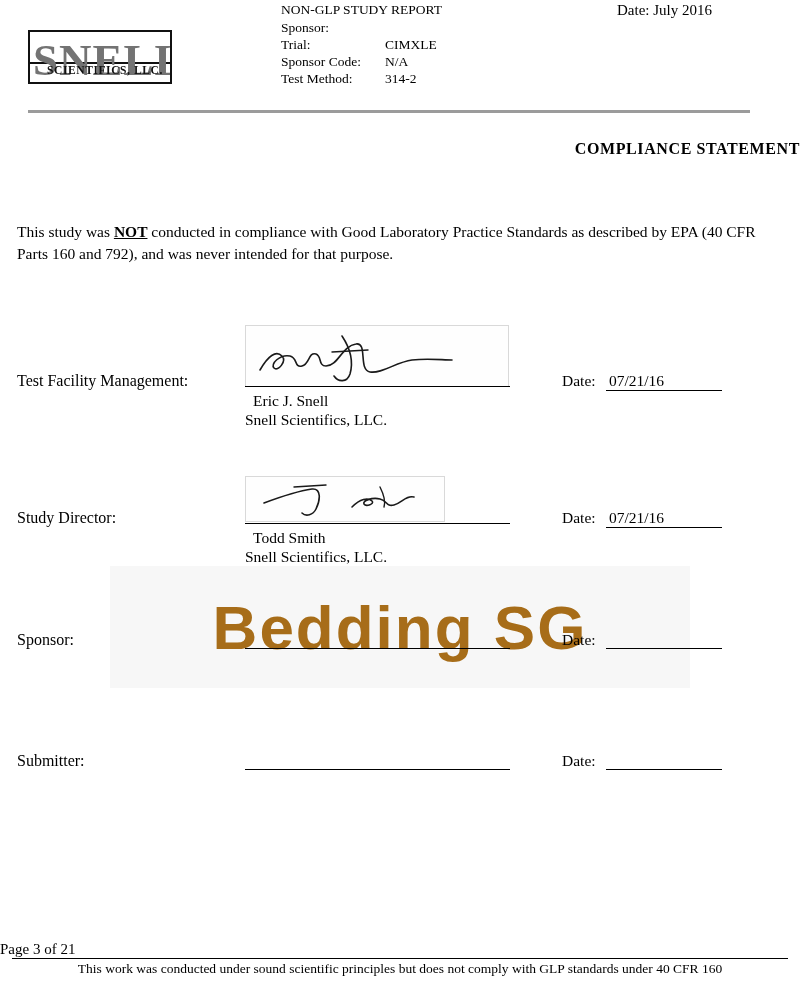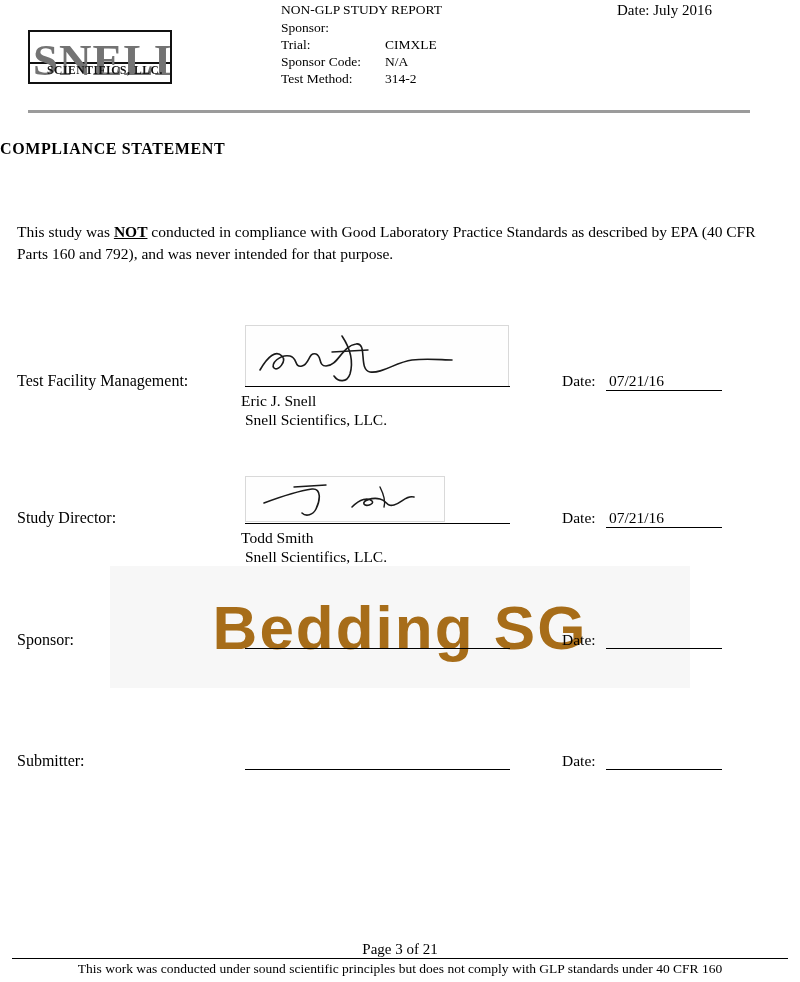--- a/index.html
+++ b/index.html
@@ -114,21 +114,21 @@
     height: 3px;
     background: #9b9b9b;
   }
 
   
   .doc-title {
     position: absolute;
     left: 0;
     top: 140px;
     width: 800px;
-    text-align: left;
+    text-align: right;
     font-size: 16px;
     font-weight: bold;
     letter-spacing: 0.6px;
   }
 
   
   .statement {
     position: absolute;
     left: 17px;
     top: 221px;
@@ -162,21 +162,21 @@
     background: #000;
   }
   .sig-image {
     position: absolute;
     left: 228px;
     border: 1px solid #d9d9d9;
     background: #fefefe;
   }
   .sig-name {
     position: absolute;
-    left: 224px;
+    left: 236px;
     font-size: 15.5px;
   }
   .sig-org {
     position: absolute;
     left: 228px;
     font-size: 15.5px;
   }
   .date-label {
     position: absolute;
     left: 545px;
@@ -216,21 +216,21 @@
     color: #a16207;
     opacity: 0.92;
   }
 
   
   .footer-page {
     position: absolute;
     left: 0;
     top: 941px;
     width: 800px;
-    text-align: center;
+    text-align: left;
     font-size: 15px;
   }
   .footer-rule {
     position: absolute;
     left: 12px;
     top: 958px;
     width: 776px;
     height: 1px;
     background: #000;
   }

